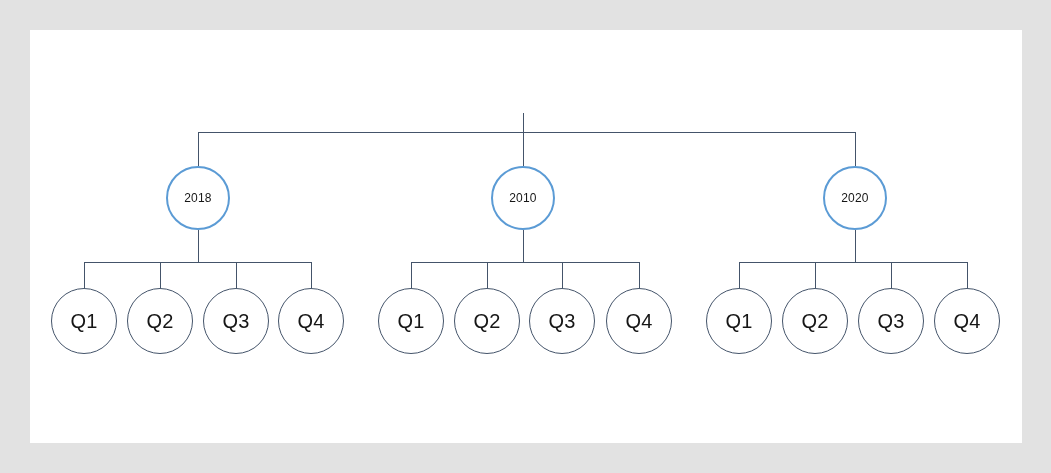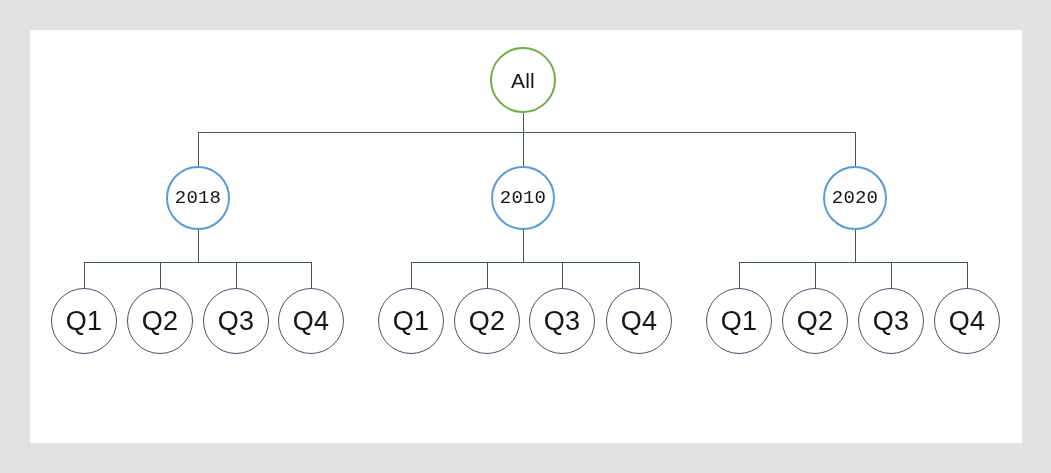--- a/index.html
+++ b/index.html
@@ -49,26 +49,25 @@
   .node-label {
     display: block;
     transform: translateY(-0.5px);
   }
   .node-root {
     border: 2.2px solid #70ad47;
     font-size: 21px;
   }
   .node-year {
     border: 2.2px solid #5b9bd5;
-    font-size: 19px;
-    font-family: Liberation Mono, monospace;
+    font-size: 12px;
   }
   .node-quarter {
     border: 1.6px solid #44546a;
-    font-size: 27px;
+    font-size: 20px;
   }
   .edge {
     position: absolute;
     background: #44546a;
   }
   .edge-v {
     width: 1px;
   }
   .edge-h {
     height: 1px;
@@ -141,17 +140,14 @@
       <div class="node node-quarter" style="left: 858px; top: 288px; width: 66px; height: 66px;">
         <span class="node-label">Q3</span>
       </div>
       <div class="edge edge-v" style="left: 966.5px; top: 262px; height: 26px; background: rgb(68, 84, 106);"></div>
       <div class="node node-quarter" style="left: 934px; top: 288px; width: 66px; height: 66px;">
         <span class="node-label">Q4</span>
       </div>
       <div class="node node-year" style="left: 823px; top: 166px; width: 64px; height: 64px; text-align: right;">
         <span class="node-label">2020</span>
       </div>
-      <div class="node node-root" style="left: 490px; top: 47px; width: 66px; height: 66px;">
-        <span class="node-label">All</span>
-      </div>
     </div>
 </div>
 
 </body></html>

